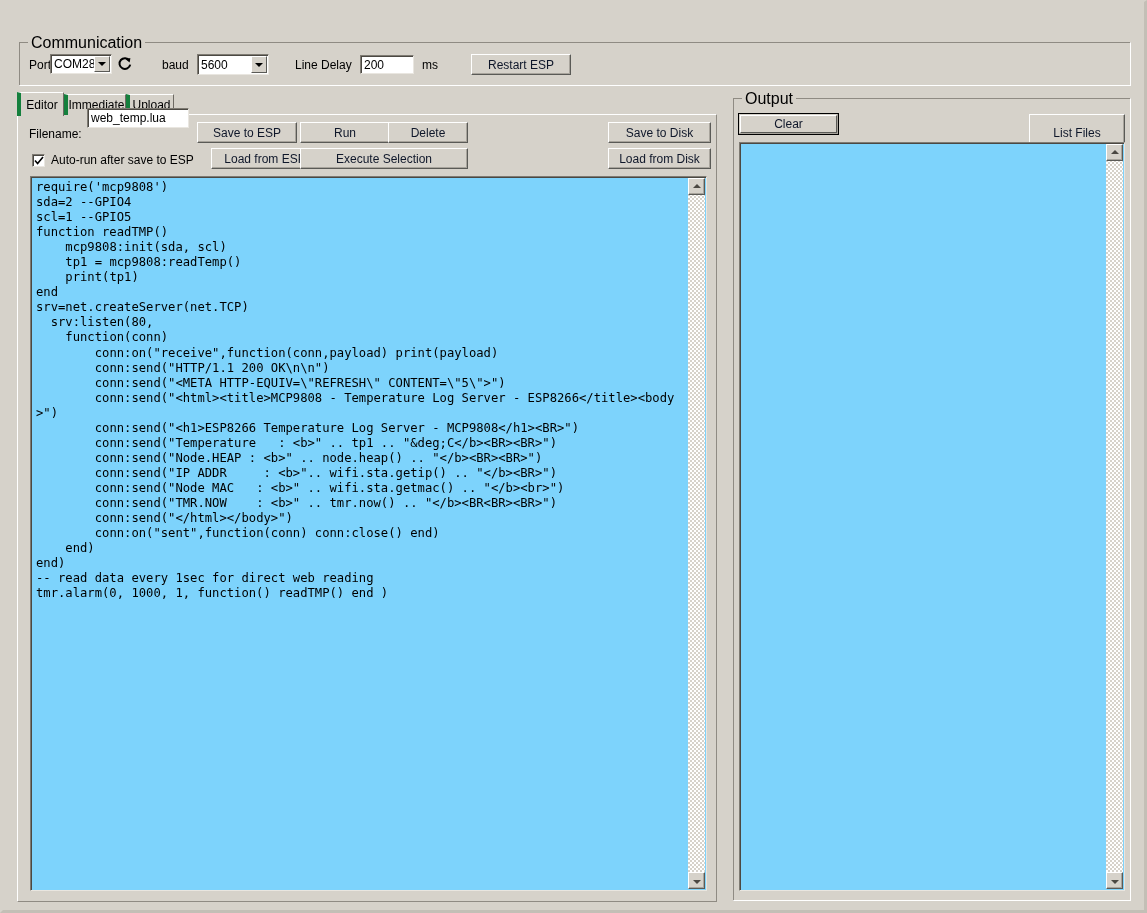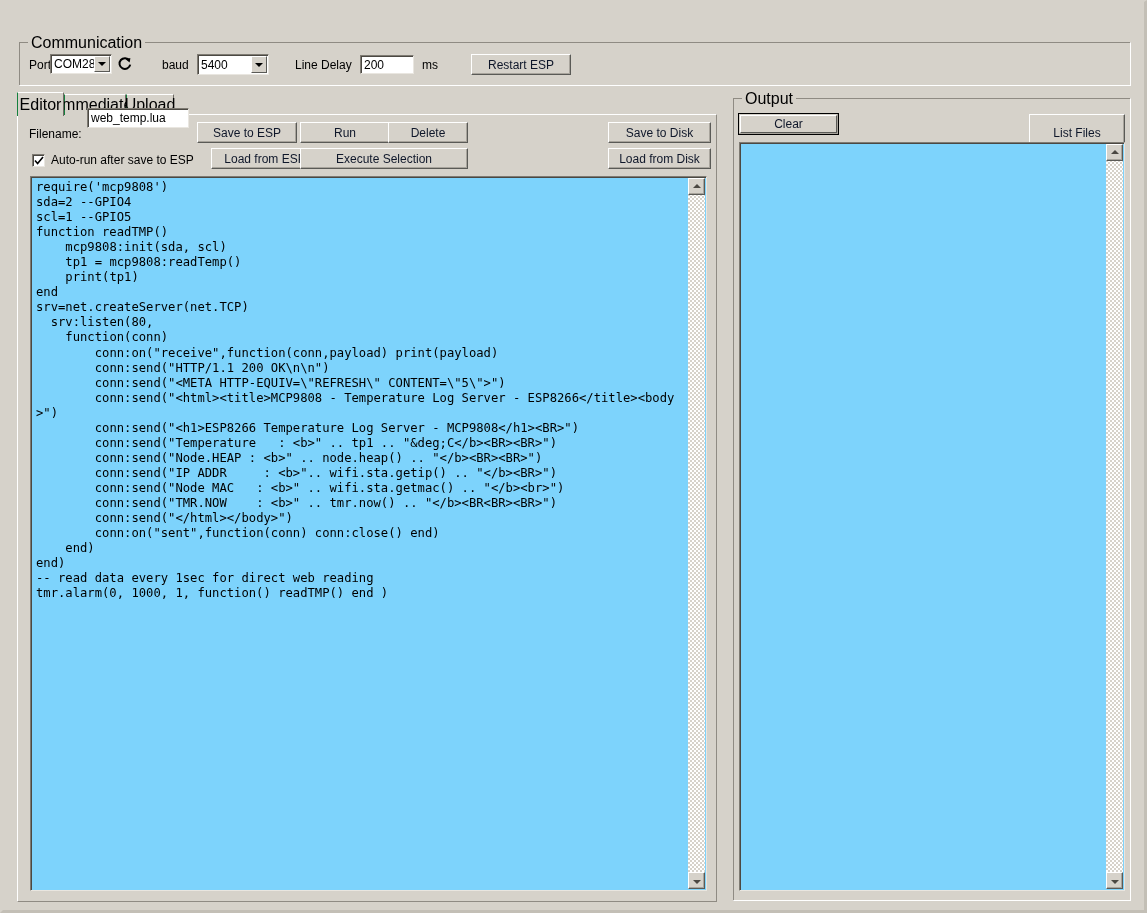--- a/index.html
+++ b/index.html
@@ -209,26 +209,26 @@
     left: 14px; top: 92px;
     height: 21px;
   }
   .tab {
     position: absolute;
     top: 0;
     height: 21px;
     box-sizing: border-box;
     background: #d6d2ca;
     border-top: 1px solid #ffffff;
-    border-left: 1px solid #15803d;
+    border-left: 4px solid #15803d;
     border-right: 1px solid #6e6a63;
     display: flex;
     align-items: center;
     justify-content: center;
-    font-size: 16px;
+    font-size: 12px;
     color: #000;
     white-space: nowrap;
     cursor: default;
   }
   .tab.selected {
     top: -2px;
     height: 24px;
     z-index: 3;
     border-right: 1px solid #6e6a63;
   }
@@ -374,21 +374,21 @@
   <div id="refresh-icon" style="left:113px; top:53px; width:18px; height:18px;">
     <svg width="18" height="18" viewBox="0 0 18 18">
       <path d="M13.4 5.6 A5.4 5.4 0 1 0 14.2 9.6" fill="none" stroke="#000" stroke-width="2"></path>
       <path d="M9.6 4.2 L14.4 3.0 L13.6 7.6 Z" fill="#000"></path>
     </svg>
   </div>
 
   <div class="lbl" style="left:159px; top:56px;">baud</div>
 
   <div class="field" style="left:194px; top:52px; width:72px; height:21px;">
-    <div class="ftext">5400</div>
+    <div class="ftext">5600</div>
     <div class="combo-btn"></div>
   </div>
 
   <div class="lbl" style="left:292px; top:56px;">Line Delay</div>
 
   <div class="field" style="left:357px; top:53px; width:54px; height:19px;">
     <div class="ftext">200</div>
   </div>
 
   <div class="lbl" style="left:419px; top:56px;">ms</div>

